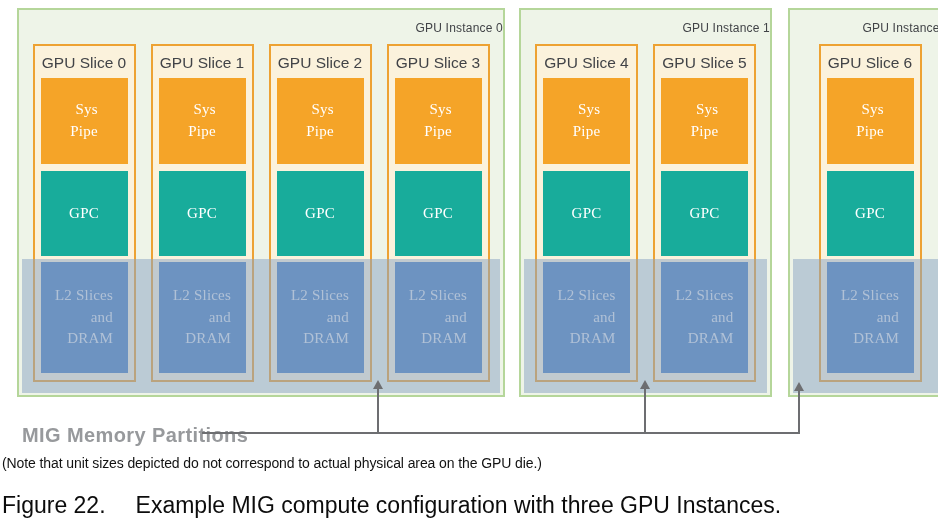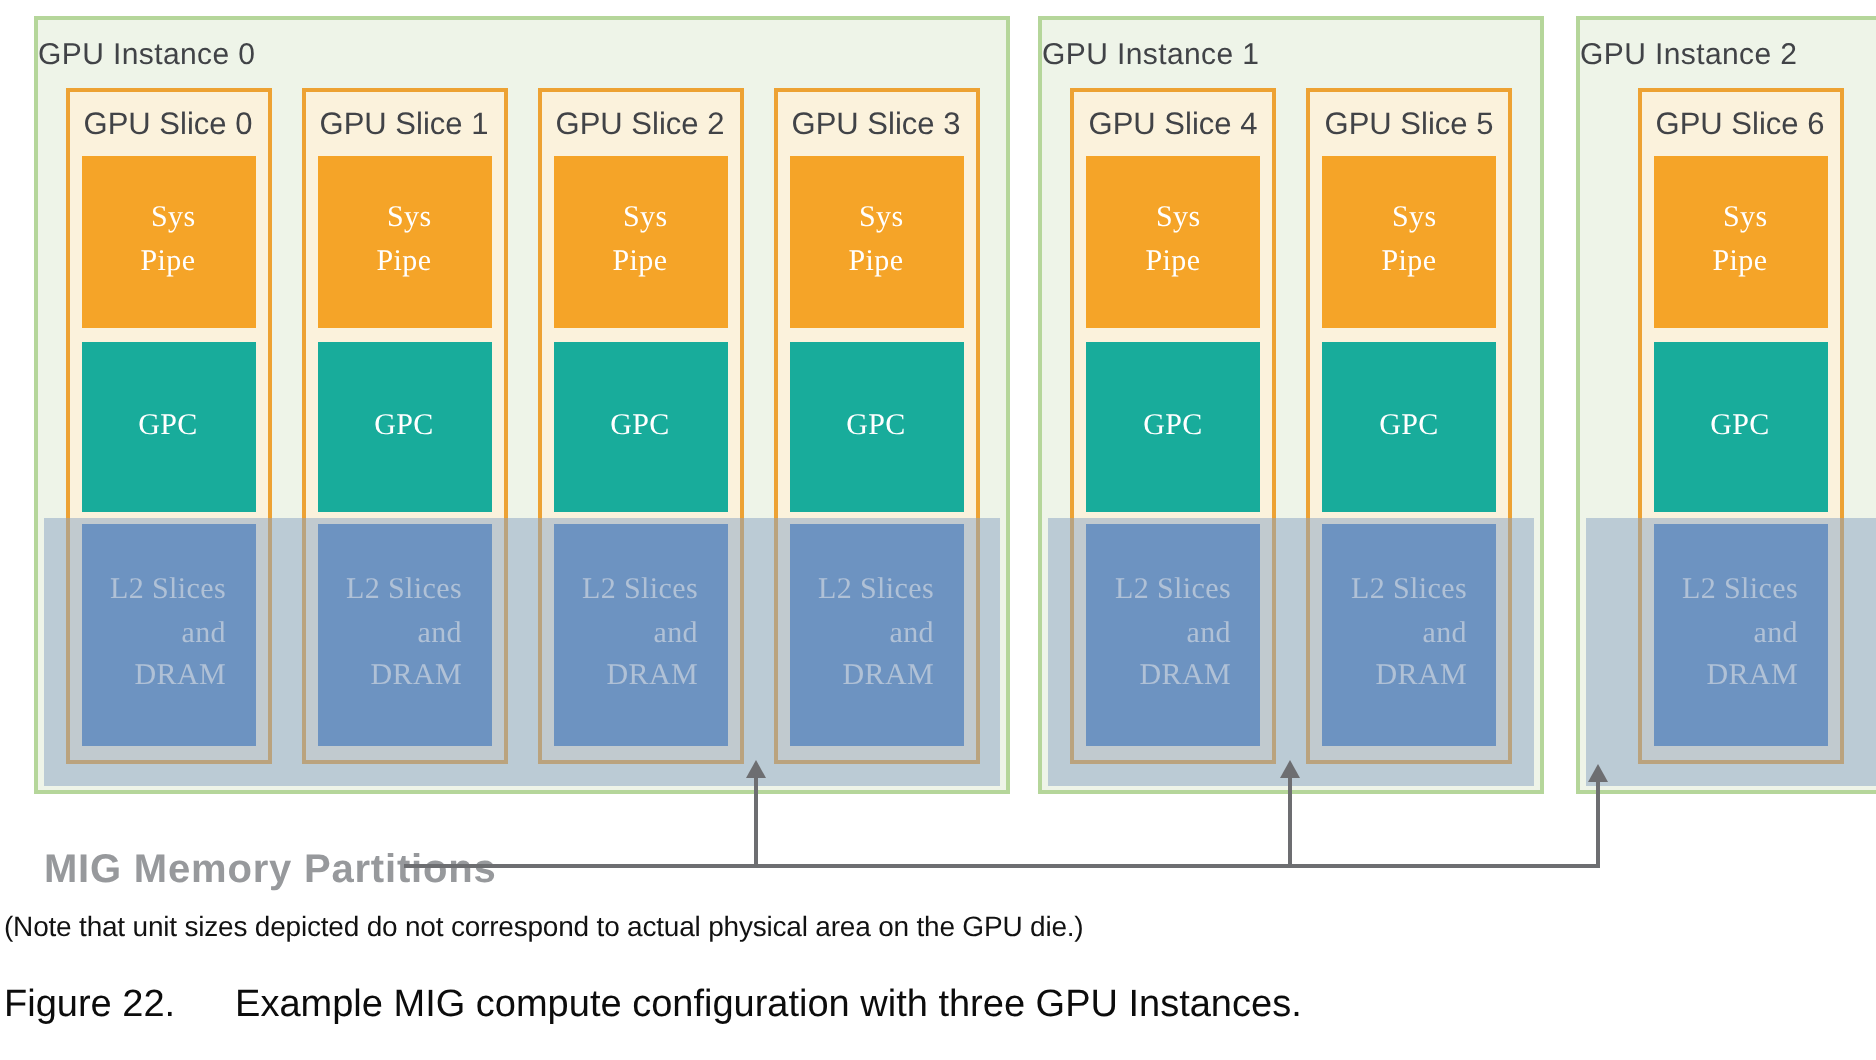--- a/index.html
+++ b/index.html
@@ -8,22 +8,22 @@
 
   
   .instance{
     position:absolute;top:8px;height:389px;box-sizing:border-box;
     background:var(--green-bg);border:2px solid var(--green-border);
   }
   .inst-0{left:17px;width:488px;}
   .inst-1{left:519px;width:253px;}
   .inst-2{left:788px;width:164px;}
   .instance-title{
-    height:34px;line-height:36px;text-align:left;
-    font-size:15px;color:var(--ink);letter-spacing:.2px;
+    height:34px;line-height:36px;text-align:right;
+    font-size:12px;color:var(--ink);letter-spacing:.2px;
   }
   .slice-row{display:flex;justify-content:center;gap:15px;}
 
   
   .slice{
     position:relative;width:103px;height:338px;box-sizing:border-box;
     background:var(--cream);border:2px solid var(--orange-border);
     z-index:1;
   }
   .slice-title{
@@ -68,21 +68,21 @@
   .mig-label{
     position:absolute;left:22px;top:424px;
     font-size:20px;font-weight:600;color:var(--gray-label);letter-spacing:.4px;
   }
   .note-text{
     position:absolute;left:2px;top:455px;
     font-size:14px;color:#121212;letter-spacing:-0.1px;
   }
   .figure-caption{
     position:absolute;left:2px;top:492px;display:flex;gap:30px;
-    font-size:19px;color:#0c0c0c;
+    font-size:23px;color:#0c0c0c;
   }
 </style>
 </head>
 <body>
 
 <div id="canvas">
 
   <div class="instance inst-0">
     <div class="instance-title">GPU Instance 0</div>
     <div class="slice-row">

